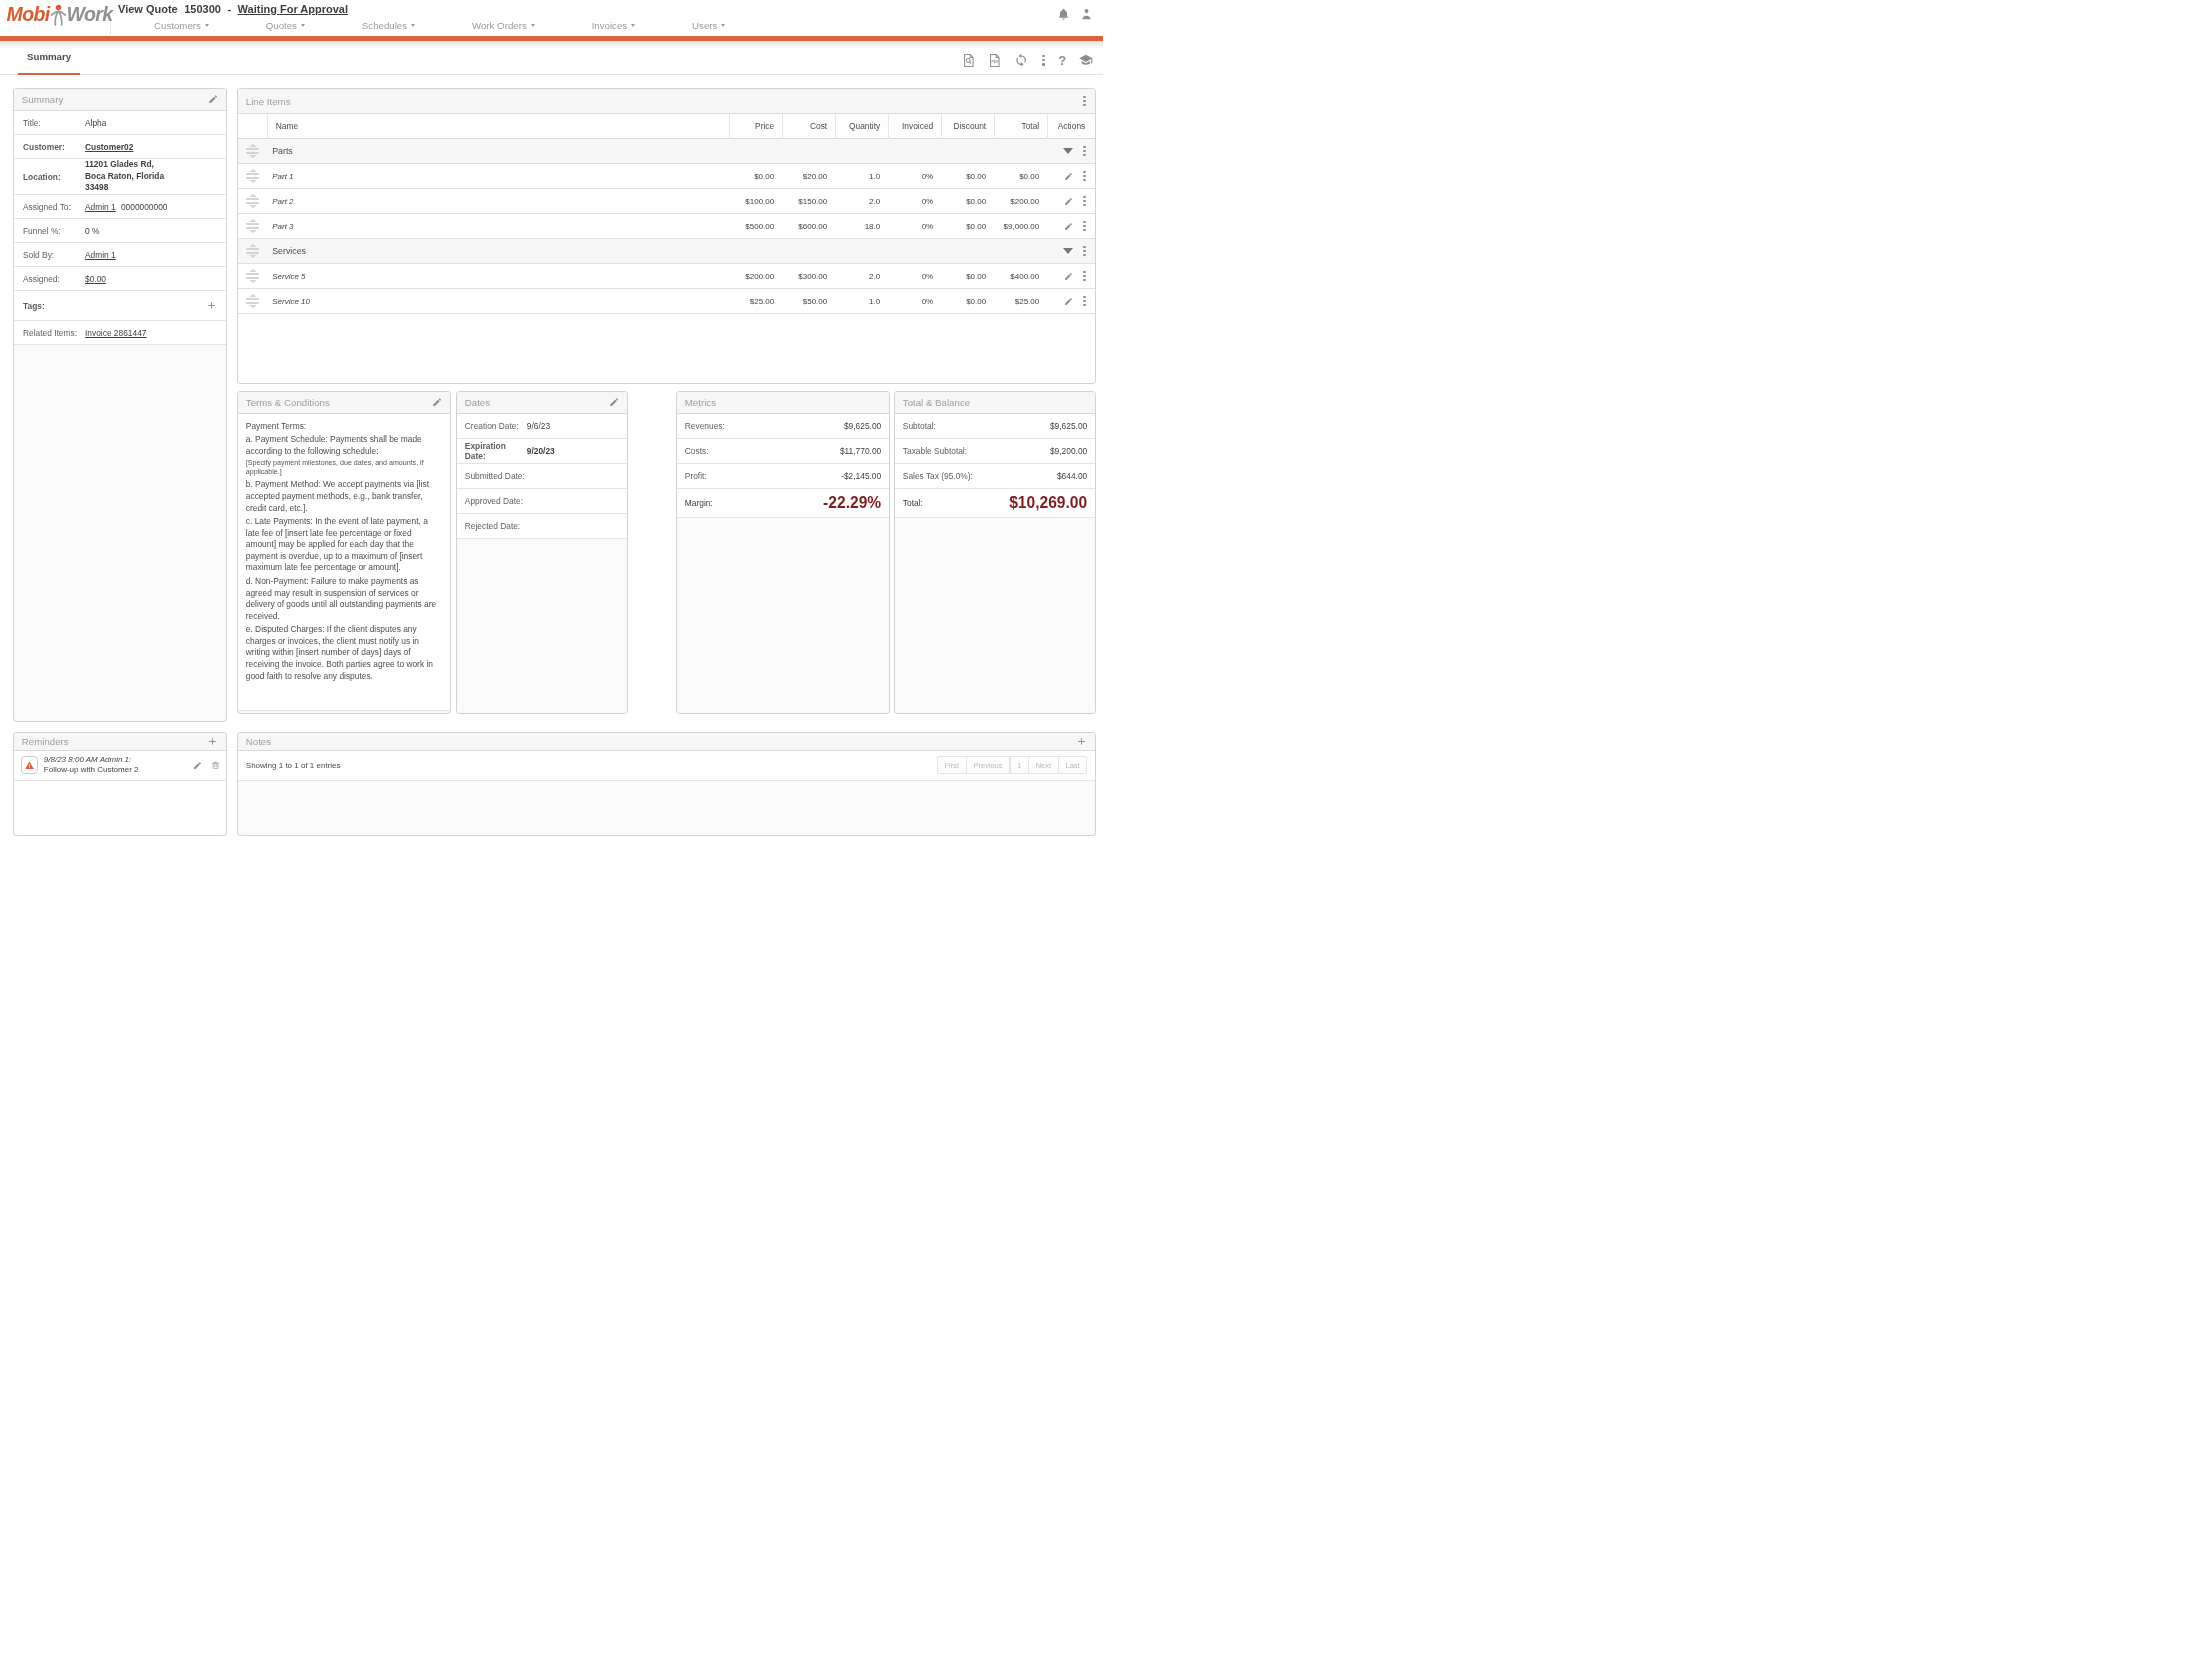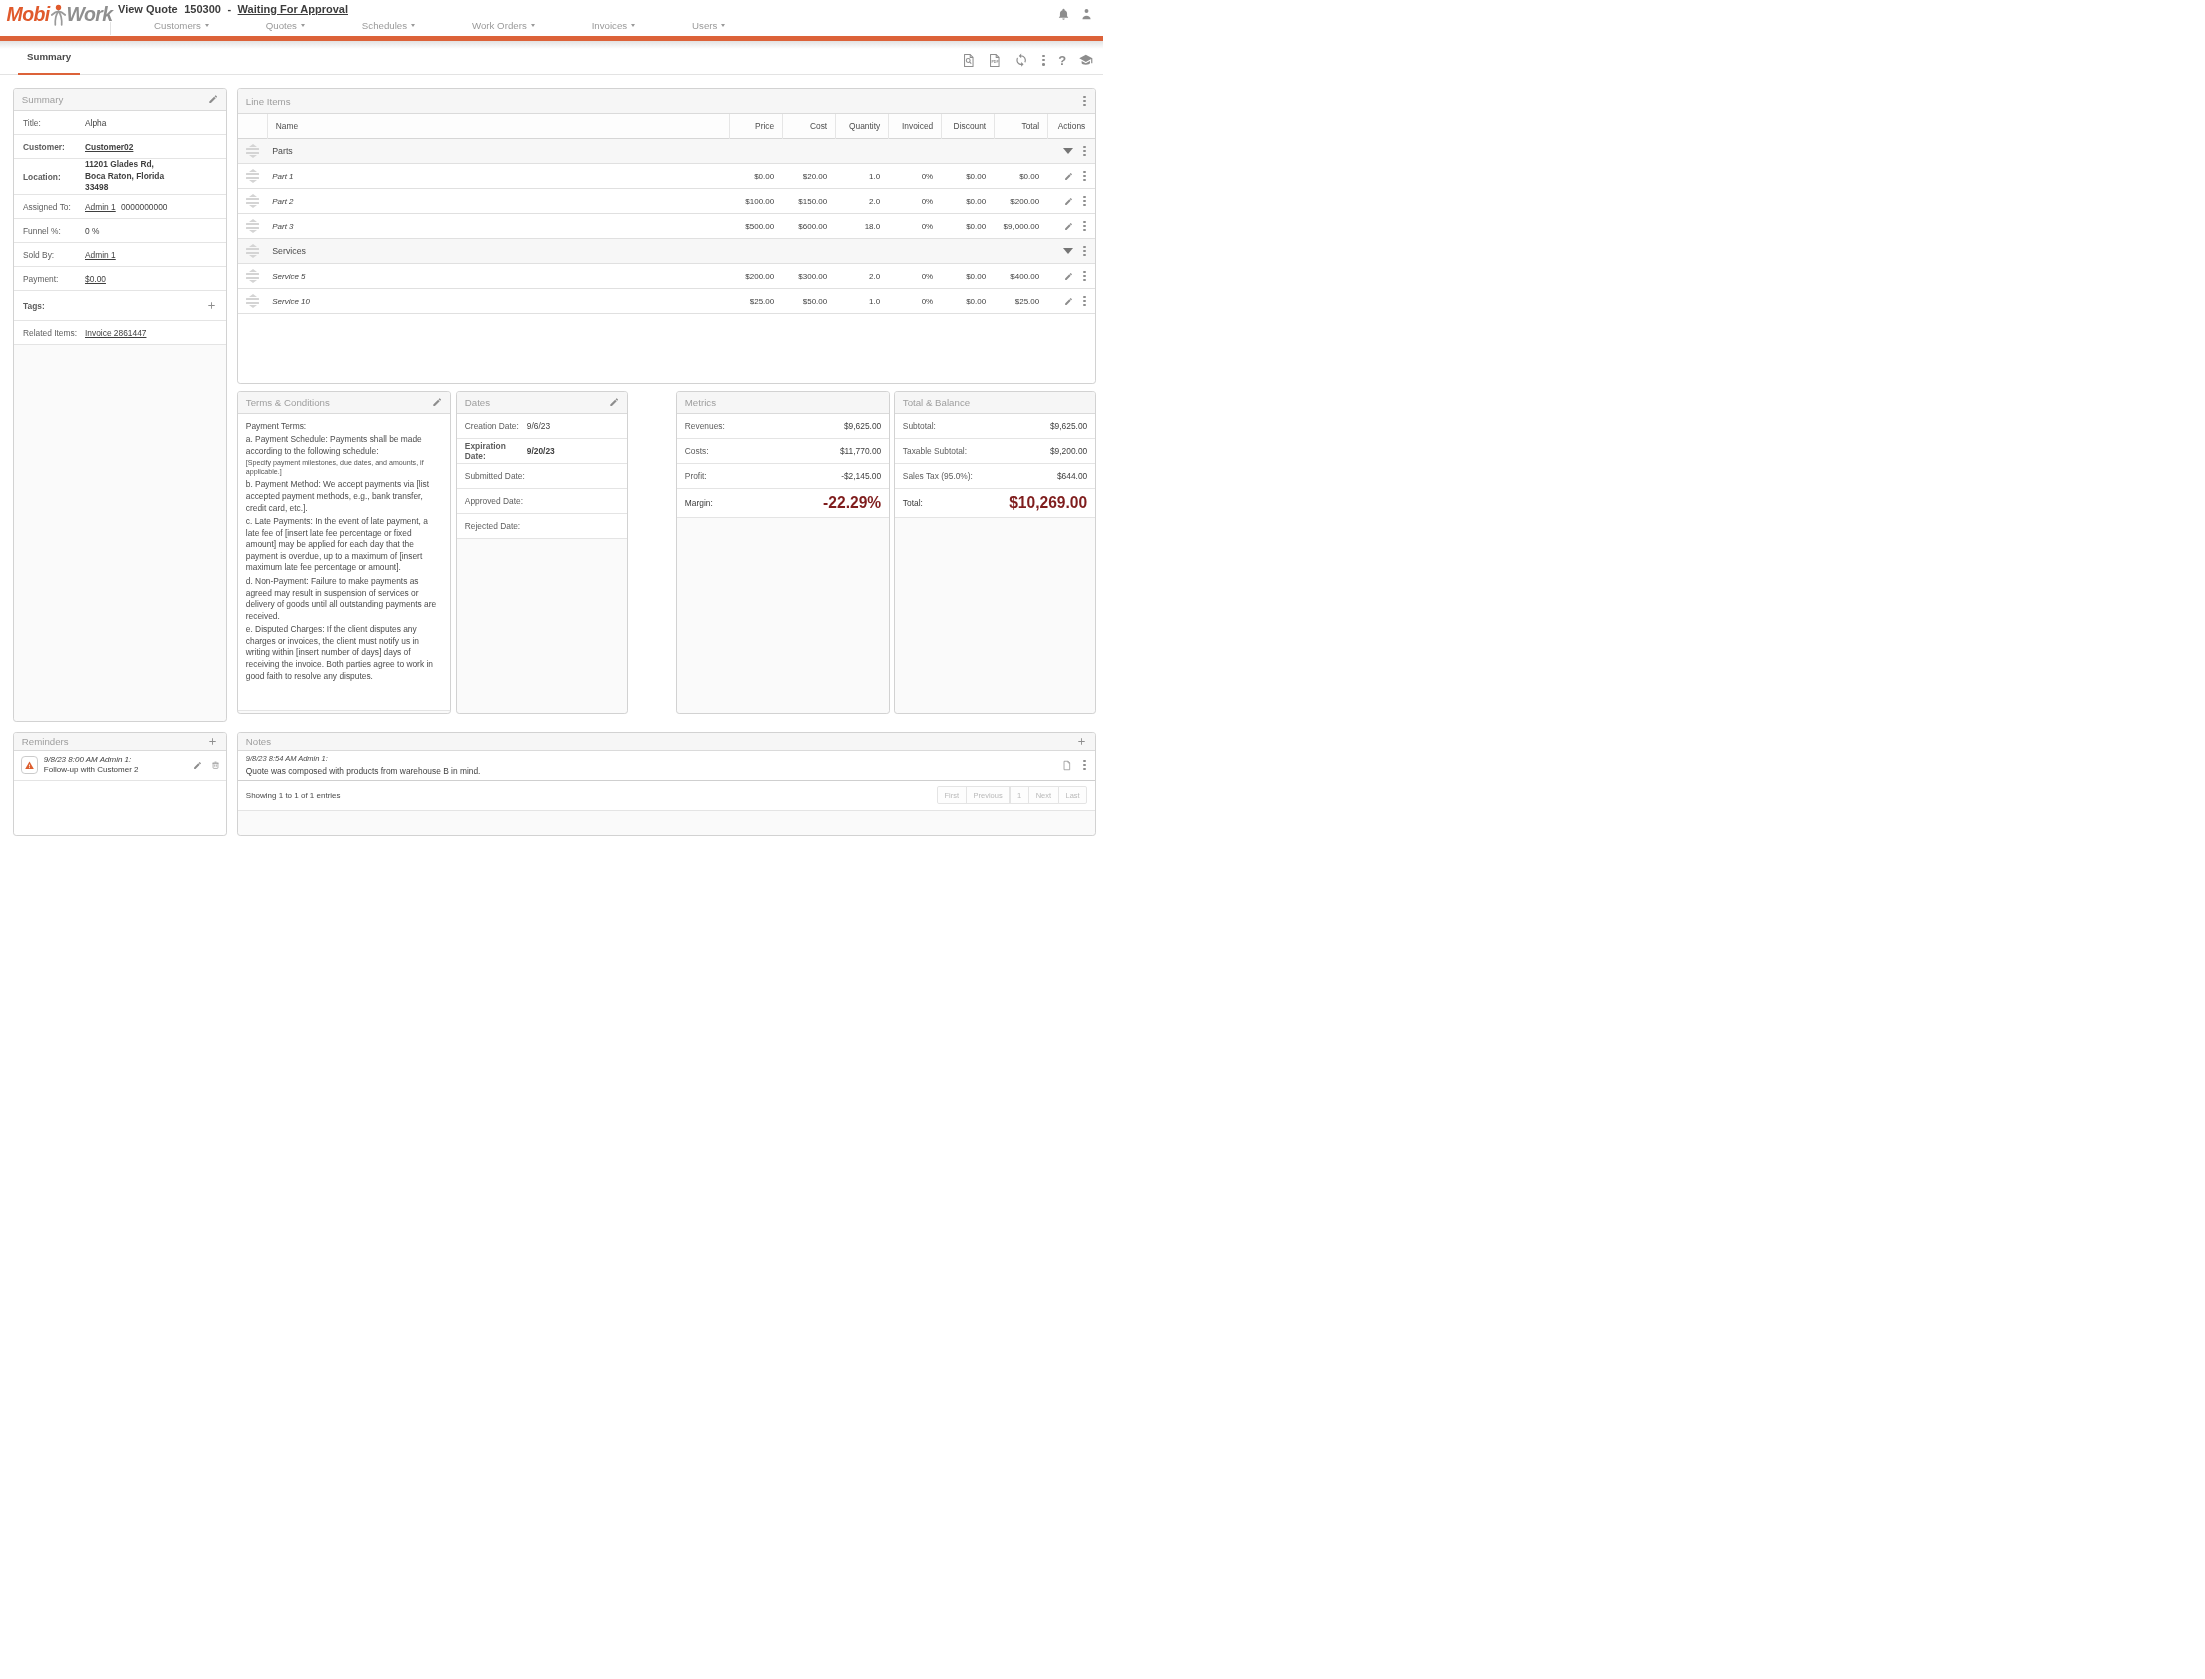--- a/index.html
+++ b/index.html
@@ -265,21 +265,21 @@
   </div>
   <div class="srow h37">
     <span class="lbl">Funnel %:</span>
     <span class="val">0 %</span>
   </div>
   <div class="srow h37">
     <span class="lbl">Sold By:</span>
     <span class="val lnk">Admin 1</span>
   </div>
   <div class="srow h37">
-    <span class="lbl">Payment:</span>
+    <span class="lbl">Assigned:</span>
     <span class="val lnk">$0.00</span>
   </div>
   <div class="srow h46" style="justify-content:space-between;font-weight:bold;">
     <span class="lbl">Tags:</span>
     <span class="clickable">
       <svg class="plus-sm ic" viewBox="0 0 24 24">
           <path d="M11 5h2v6h6v2h-6v6h-2v-6H5v-2h6z"></path>
         </svg>
     </span>
   </div>
@@ -650,39 +650,20 @@
 
 <section class="panel" id="notes-panel">
   <div class="panel-hd hd26">
     <span>Notes</span>
     <span class="clickable">
       <svg class="plus-sm ic" viewBox="0 0 24 24">
           <path d="M11 5h2v6h6v2h-6v6h-2v-6H5v-2h6z"></path>
         </svg>
     </span>
   </div>
-  <div class="note-row">
-    <span class="note-body">
-      <div class="dt">9/8/23 8:54 AM Admin 1:</div>
-      <div class="tx">Quote was composed with products from warehouse B in mind.</div>
-    </span>
-    <span class="note-icons">
-      <span class="clickable">
-        <svg width="9.7" height="11" viewBox="0 0 24 26" fill="none" stroke="#8d8d8d" stroke-width="1.8" stroke-linejoin="round">
-            <path d="M5 2.5h10l4 4v17H5z"></path>
-            <path d="M15 2.5v4h4"></path>
-          </svg>
-      </span>
-      <span class="kebab clickable">
-          <i></i>
-          <i></i>
-          <i></i>
-        </span>
-    </span>
-  </div>
   <div class="show-row">
     <span class="txt">Showing 1 to 1 of 1 entries</span>
     <span class="pager">
       <span class="pg">First</span>
       <span class="pg">Previous</span>
       <span class="pg">1</span>
       <span class="pg">Next</span>
       <span class="pg">Last</span>
     </span>
   </div>

